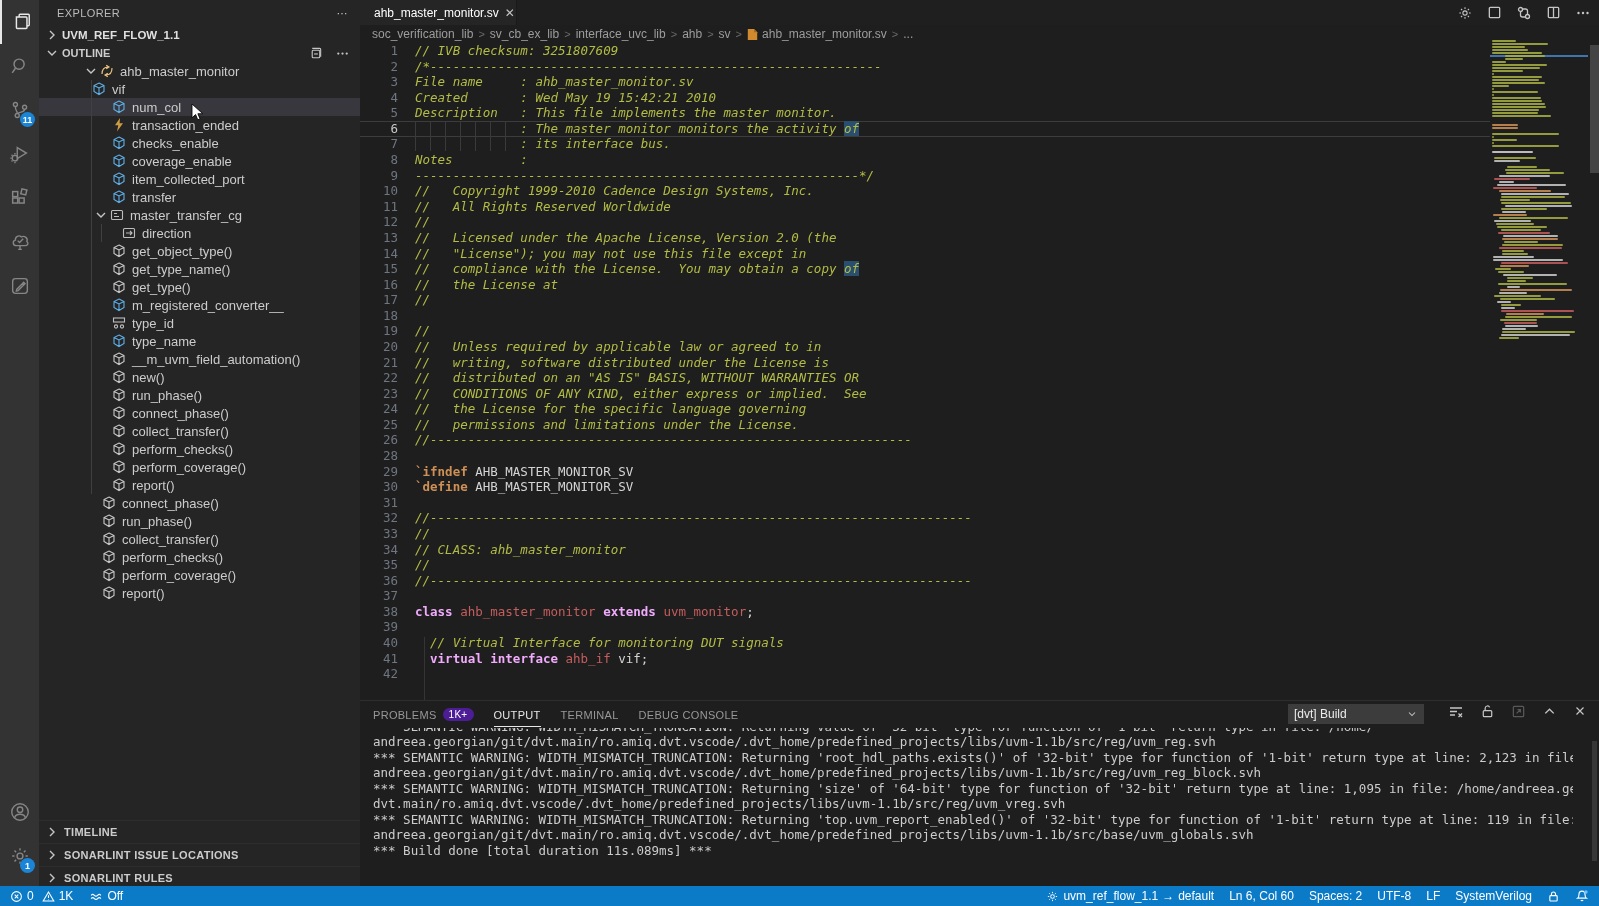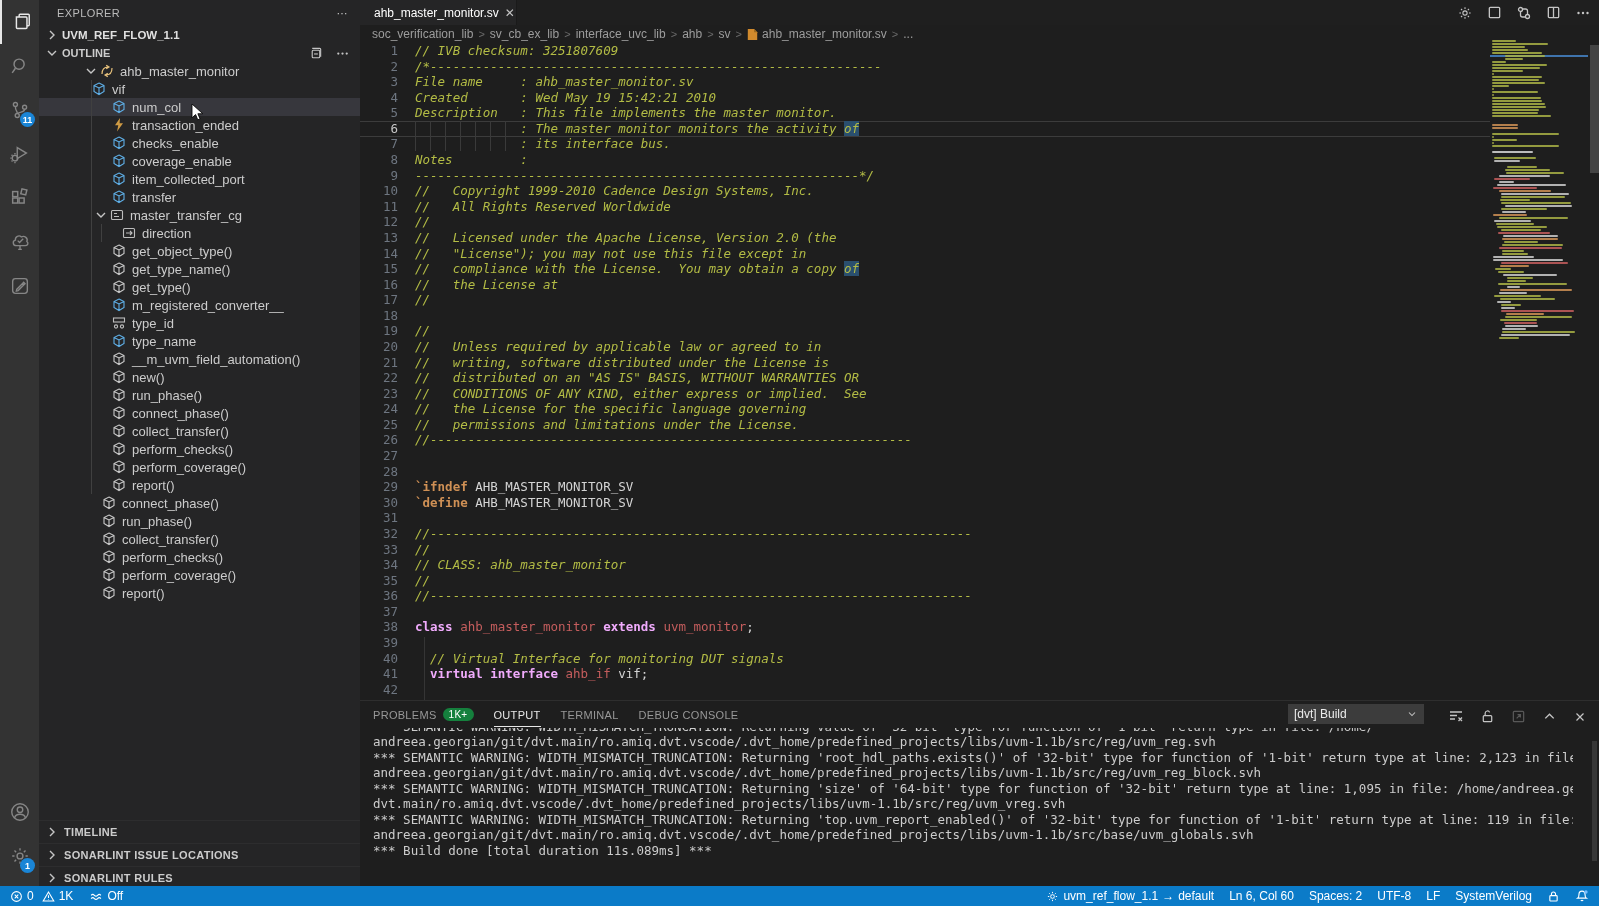--- a/index.html
+++ b/index.html
@@ -65,22 +65,22 @@
   .mm{position:absolute;height:2px;border-radius:1px;opacity:.85}
   #mm-curline{position:absolute;left:0;width:98px;height:2px;background:#3f74ad;top:15px}
   #vscroll{left:1590px;top:45px;width:9px;height:128px;background:rgba(170,170,170,.28)}
 
   
   #panel{left:360px;top:700px;width:1239px;height:186px;background:#1e1e1e;border-top:1px solid #2e2e2e;box-sizing:border-box}
   #panel-tabs{position:absolute;left:13px;top:0;height:27px;display:flex;align-items:center;gap:20px;font-size:11px;letter-spacing:.3px}
   .ptab{color:#989898;display:flex;align-items:center;gap:6px;height:27px;position:relative}
   .ptab.active{color:#e7e7e7}
   .ptab.active:after{content:"";position:absolute;left:0;right:0;bottom:1px;height:1px;background:#e7e7e7}
-  .pbadge{background:#15803d;color:#ffffff;border-radius:9px;padding:1px 6px;font-size:10px}
-  #panel-actions{position:absolute;right:12px;top:3px;display:flex;align-items:flex-end;gap:16px;color:#c5c5c5}
+  .pbadge{background:#4c1d95;color:#ffffff;border-radius:9px;padding:1px 6px;font-size:10px}
+  #panel-actions{position:absolute;right:12px;top:3px;display:flex;align-items:flex-start;gap:16px;color:#c5c5c5}
   #channel{background:#3c3c3c;color:#ececec;font-size:12px;height:20px;width:136px;display:flex;align-items:center;
            padding:0 6px;box-sizing:border-box;justify-content:space-between;margin-right:8px}
   #output{position:absolute;left:13px;top:27px;width:1200px;height:158px;overflow:hidden;
           font-family:"DejaVu Sans Mono",monospace;font-size:12.5px;color:#cccccc}
   .ol{height:15.45px;line-height:15.45px;white-space:pre}
   .ol.clip{margin-top:-9px}
   #panel-scroll{position:absolute;right:2px;top:40px;width:5px;height:120px;background:rgba(170,170,170,.18)}
 
   
   #statusbar{left:0;top:886px;width:1599px;height:20px;background:#0b7bc8;color:#ffffff;display:flex;align-items:center;
@@ -482,21 +482,20 @@
     <div class="cl"><span class="ln">17</span><span><span class="sc">//</span></span></div>
     <div class="cl"><span class="ln">18</span></div>
     <div class="cl"><span class="ln">19</span><span><span class="sc">//</span></span></div>
     <div class="cl"><span class="ln">20</span><span><span class="sc">//   Unless required by applicable law or agreed to in</span></span></div>
     <div class="cl"><span class="ln">21</span><span><span class="sc">//   writing, software distributed under the License is</span></span></div>
     <div class="cl"><span class="ln">22</span><span><span class="sc">//   distributed on an "AS IS" BASIS, WITHOUT WARRANTIES OR</span></span></div>
     <div class="cl"><span class="ln">23</span><span><span class="sc">//   CONDITIONS OF ANY KIND, either express or implied.  See</span></span></div>
     <div class="cl"><span class="ln">24</span><span><span class="sc">//   the License for the specific language governing</span></span></div>
     <div class="cl"><span class="ln">25</span><span><span class="sc">//   permissions and limitations under the License.</span></span></div>
     <div class="cl"><span class="ln">26</span><span><span class="sc">//----------------------------------------------------------------</span></span></div>
-    <div class="cl"><span class="ln">27</span><span></span></div>
     <div class="cl"><span class="ln">28</span><span></span></div>
     <div class="cl"><span class="ln">29</span><span><span class="sm">`ifndef</span><span class="sp"> AHB_MASTER_MONITOR_SV</span></span></div>
     <div class="cl"><span class="ln">30</span><span><span class="sm">`define</span><span class="sp"> AHB_MASTER_MONITOR_SV</span></span></div>
     <div class="cl"><span class="ln">31</span><span></span></div>
     <div class="cl"><span class="ln">32</span><span><span class="sc">//------------------------------------------------------------------------</span></span></div>
     <div class="cl"><span class="ln">33</span><span><span class="sc">//</span></span></div>
     <div class="cl"><span class="ln">34</span><span><span class="sc">// CLASS: ahb_master_monitor</span></span></div>
     <div class="cl"><span class="ln">35</span><span><span class="sc">//</span></span></div>
     <div class="cl"><span class="ln">36</span><span><span class="sc">//------------------------------------------------------------------------</span></span></div>
     <div class="cl"><span class="ln">37</span><span></span></div>

